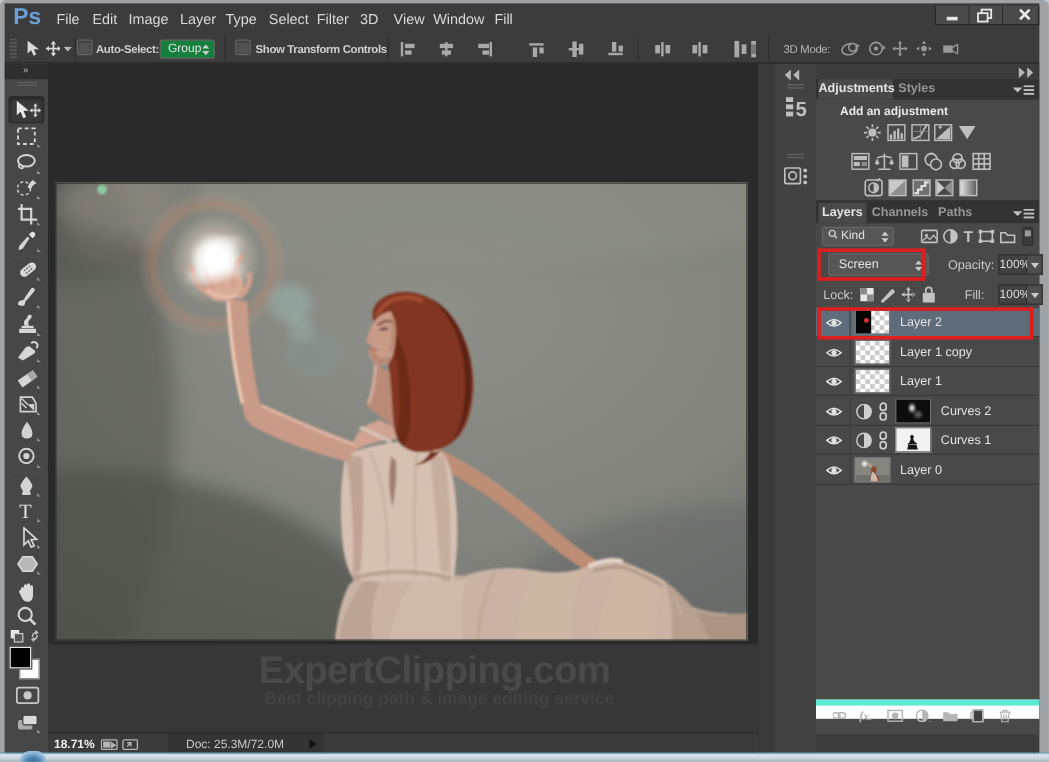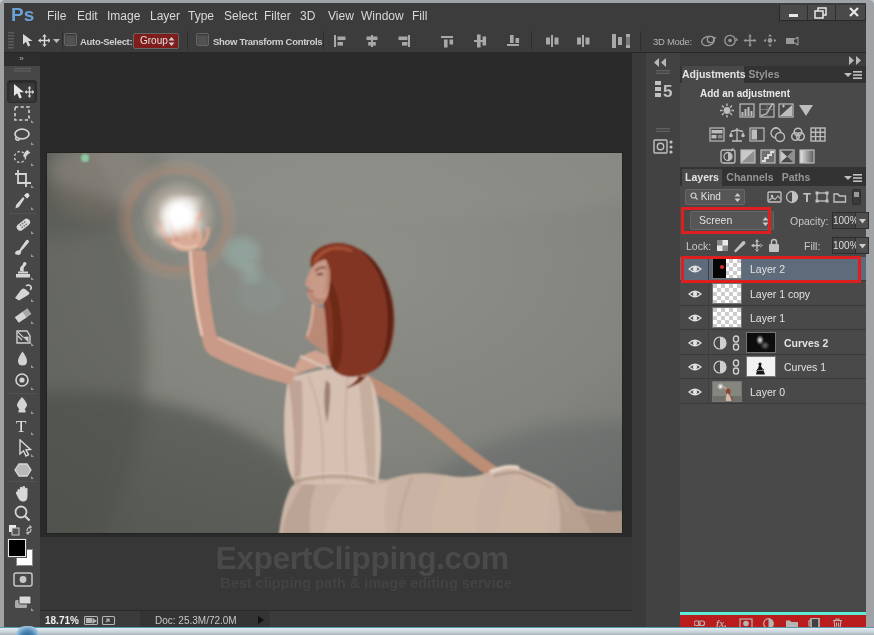--- a/index.html
+++ b/index.html
@@ -14,21 +14,21 @@
 #pslogo{position:absolute;left:7px;top:1px;font-size:19px;font-weight:bold;color:#6ba1d8;letter-spacing:0px;}
 
 #wbtns{position:absolute;left:775px;top:2px;width:87px;height:16px;background:#4a4a4a;border:1px solid #282828;border-top:none;display:flex;}
 .wb{flex:1;border-right:1px solid #2e2e2e;position:relative;color:#e8e8e8;}
 .wb:last-child{border-right:none;}
 
 #options{position:absolute;left:0;top:25px;width:862px;height:25px;background:#3c3c3c;border-bottom:1px solid #272727;}
 .opttext{position:absolute;top:8px;font-size:9.5px;letter-spacing:-0.3px;color:#cfcfcf;white-space:nowrap;}
 .chk{position:absolute;top:5px;width:13px;height:13px;background:#525252;border:1px solid #666;border-radius:2px;box-shadow:inset 0 1px 2px rgba(0,0,0,.4);}
 .vsep{position:absolute;top:3px;width:1px;height:19px;background:#2e2e2e;}
-.combo{position:absolute;background:#7f1d1d;border:1px solid #666;border-radius:2px;font-size:10px;color:#e0e0e0;white-space:nowrap;}
+.combo{position:absolute;background:#15803d;border:1px solid #666;border-radius:2px;font-size:10px;color:#e0e0e0;white-space:nowrap;}
 
 #toolbar{position:absolute;left:0;top:50px;width:36px;height:575px;background:#474747;}
 #tbhead{position:absolute;left:0;top:0;width:36px;height:13px;background:#2e2e2e;color:#b5b5b5;font-size:8px;text-align:center;line-height:12px;letter-spacing:1px;}
 
 #canvaswrap{position:absolute;left:36px;top:50px;width:592px;height:575px;background:#2a2a2a;}
 #tabbar{position:absolute;left:0;top:0;width:592px;height:22px;background:#2e2e2e;}
 #doctab{position:absolute;left:0px;top:2px;width:292px;height:20px;background:#4e4e4e;color:#d0d0d0;font-size:9.5px;letter-spacing:-0.1px;line-height:20px;padding-left:7px;white-space:nowrap;overflow:hidden;}
 #statusbar{position:absolute;left:0;top:557px;width:592px;height:17px;background:#3b3b3b;border-top:1px solid #2a2a2a;color:#c8c8c8;font-size:10px;}
 
 #gap{position:absolute;left:628px;top:50px;width:14px;height:575px;background:#3a3a3a;}
@@ -743,21 +743,21 @@
         <svg class="abs" style="left:51px;top:4px;" width="10" height="16">
               <g fill="none" stroke="#cfcfcf" stroke-width="1.4">
                 <rect x="2.5" y="1" width="5" height="6" rx="2.5"></rect>
                 <rect x="2.5" y="9" width="5" height="6" rx="2.5"></rect>
               </g>
             </svg>
         <div class="thumb" style="left:66px;background:#0d0d0d;">
               <div style="position:absolute;left:9px;top:2px;width:8px;height:10px;background:radial-gradient(closest-side,rgba(255,255,255,.95),rgba(255,255,255,0));"></div>
               <div style="position:absolute;left:13px;top:8px;width:10px;height:9px;background:radial-gradient(closest-side,rgba(200,200,200,.5),rgba(200,200,200,0));"></div>
             </div>
-        <div class="lname" style="left:104px;font-weight:bold;">Curves 2</div>
+        <div class="lname" style="left:104px;">Curves 2</div>
       </div>
       <div class="lrow" style="top:169px;">
         <svg class="eye">
               <path d="M1 6 q6 -5.5 12 0 q-6 5.5 -12 0z" fill="none" stroke="#e2e2e2" stroke-width="1.2"></path>
               <circle cx="7" cy="6" r="2.2" fill="#e2e2e2"></circle>
             </svg>
         <svg class="abs" style="left:33px;top:5px;" width="14" height="14">
               <circle cx="7" cy="7" r="6" fill="none" stroke="#cfcfcf" stroke-width="1.2"></circle>
               <path d="M7 1 a6 6 0 0 1 0 12z" fill="#cfcfcf"></path>
             </svg>
@@ -792,21 +792,21 @@
                 <circle cx="7.5" cy="4.5" r="3.5" fill="url(#th0)"></circle>
                 <path d="M13 7 q2 -1.5 3.5 0 q1.5 1.3 1 3.5 l-1 2 q2.5 1.5 3 5 l1 3.5 h-7 q-1.5 -5 -.5 -8z" fill="#8a4630"></path>
                 <path d="M14 11 q4 2 5 10 h-6 q-1 -6 1 -10z" fill="#cfb9ab"></path>
                 <path d="M13.5 8 l-4 -3 1 -1.5 3.8 3z" fill="#c2a08e"></path>
               </svg></div>
         <div class="lname" style="left:70px;">Layer 0</div>
       </div>
       <div class="abs" style="left:1px;top:70px;width:180px;height:27px;border:3px solid #dd1f1f;"></div>
     </div>
 
-    <div class="abs" style="left:0;top:559px;width:186px;height:16px;background:#b91c1c;border-top:3px solid #5eead4;">
+    <div class="abs" style="left:0;top:530px;width:186px;height:16px;background:#ffffff;border-top:5px solid #5eead4;">
       <svg class="abs" style="left:14px;top:3px;" width="160" height="11">
         <g stroke="#b5b5b5" stroke-width="1.2" fill="none">
           <g>
                 <rect x="0" y="3" width="6" height="4.5" rx="2"></rect>
                 <rect x="4.5" y="3" width="6" height="4.5" rx="2"></rect>
               </g>
           <text x="22" y="9" font-size="10" font-style="italic" font-weight="bold" fill="#b5b5b5" stroke="none" font-family="Liberation Serif,serif">fx.</text>
           <g transform="translate(46,0)">
                 <rect x="0" y="1" width="12" height="9"></rect>
                 <circle cx="6" cy="5.5" r="2.8" fill="#b5b5b5" stroke="none"></circle>

